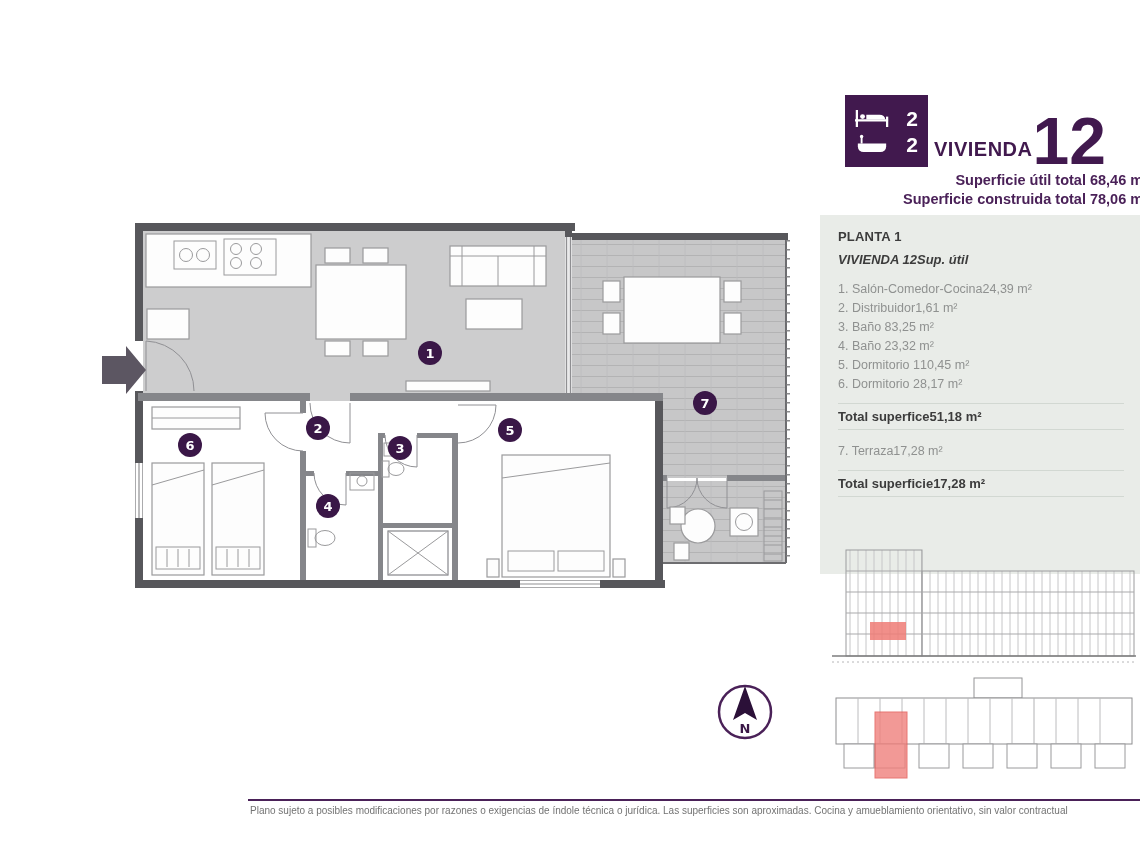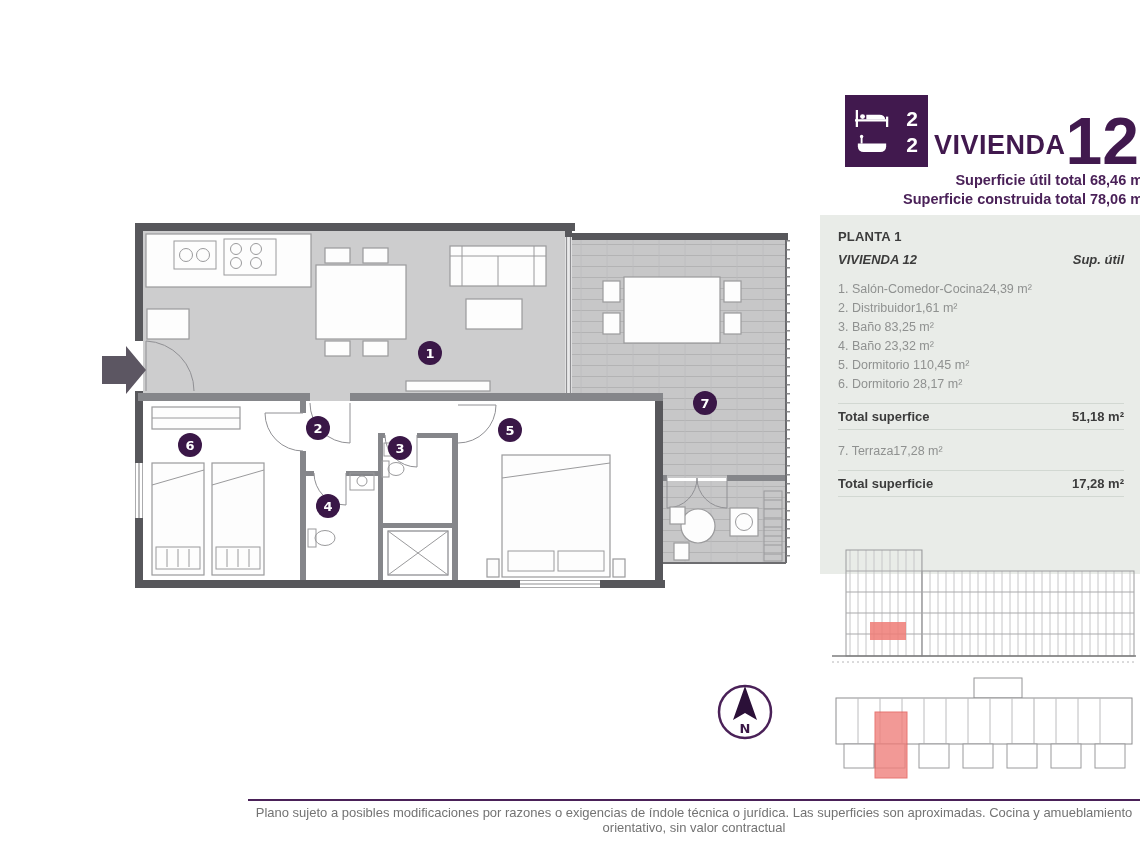--- a/index.html
+++ b/index.html
@@ -6,45 +6,45 @@
   html,body{width:1140px;height:860px}
   body{background:#fff;font-family:"Liberation Sans",sans-serif;position:relative;overflow:hidden}
   .page{position:absolute;inset:0;overflow:hidden}
 
   
   .icon-box{position:absolute;left:845px;top:95px;width:83px;height:72px;background:#41194e;
     display:flex;flex-direction:column;justify-content:center;gap:5px;padding:6px 10px}
   .icon-row{display:flex;align-items:center;justify-content:space-between}
   .icon-row .cnt{font-size:21px;font-weight:700;line-height:1;color:#fff}
   .title-wrap{position:absolute;left:934px;top:92px;height:76px;display:flex;align-items:flex-end}
-  .title-v{font-size:27px;font-weight:800;color:#41194e;letter-spacing:.5px;line-height:1;padding-bottom:9px}
+  .title-v{font-size:20px;font-weight:800;color:#41194e;letter-spacing:.5px;line-height:1;padding-bottom:9px}
   .title-n{font-size:66px;font-weight:800;color:#41194e;line-height:.82;margin-right:-14px}
   .surfaces{position:absolute;right:-8px;top:171px;text-align:right;color:#4a2158;font-weight:700;
     font-size:14.5px;line-height:19px}
 
   
   .table-panel{position:absolute;left:820px;top:215px;width:320px;height:359px;background:#e9ece8;
     padding:14px 16px 0 18px;color:#8f9190}
   .planta{font-size:13px;font-weight:700;color:#3c3c3c;letter-spacing:.2px}
-  .thead{display:flex;justify-content:space-between;font-style:italic;font-weight:700;font-size:13px;
+  .thead{display:flex;justify-content:flex-start;font-style:italic;font-weight:700;font-size:13px;
     color:#3c3c3c;margin-top:8px}
   .rooms{margin-top:13px;font-size:12.5px;line-height:19px}
   .row{display:flex;justify-content:flex-start}
-  .total{display:flex;justify-content:space-between;font-weight:700;font-size:13px;color:#3c3c3c;
+  .total{display:flex;font-weight:700;font-size:13px;color:#3c3c3c;
     border-top:1px solid #d2d8d2;border-bottom:1px solid #d2d8d2;padding:5px 0;margin-top:9px}
   .terraza{margin-top:14px;font-size:12.5px}
   .total2{margin-top:12px}
 
   
   .plan-wrap{position:absolute;left:100px;top:223px;width:690px;height:370px}
   .elev{position:absolute;left:830px;top:538px;width:310px;height:130px}
   .site{position:absolute;left:828px;top:672px;width:312px;height:122px}
   .compass{position:absolute;left:713px;top:680px;width:64px;height:64px}
   .foot-line{position:absolute;left:248px;top:799px;width:892px;height:2px;background:#4a2158}
-  .foot-text{position:absolute;left:250px;top:805px;width:888px;text-align:center;font-size:13px;color:#737373}
+  .foot-text{position:absolute;left:250px;top:805px;width:888px;font-size:10px;color:#737373}
 
   svg text{font-family:"DejaVu Sans",sans-serif}
   .roomnum{fill:#3a1747}
   .roomnum-t{fill:#fff;font-size:13px;font-weight:700;text-anchor:middle}
   .floor-main{fill:#cdcdce}.floor-white{fill:#fff}
   .wall-ext{fill:#57575b}.wall-int{fill:#85868a}
   .furn{fill:#fdfdfd;stroke:#9a9a9c;stroke-width:1.2}
   .fline{stroke:#9a9a9c;stroke-width:1;fill:none}
   .door{stroke:#909094;stroke-width:1;fill:none}
   .glass{stroke:#8f8f92;stroke-width:1.2}

